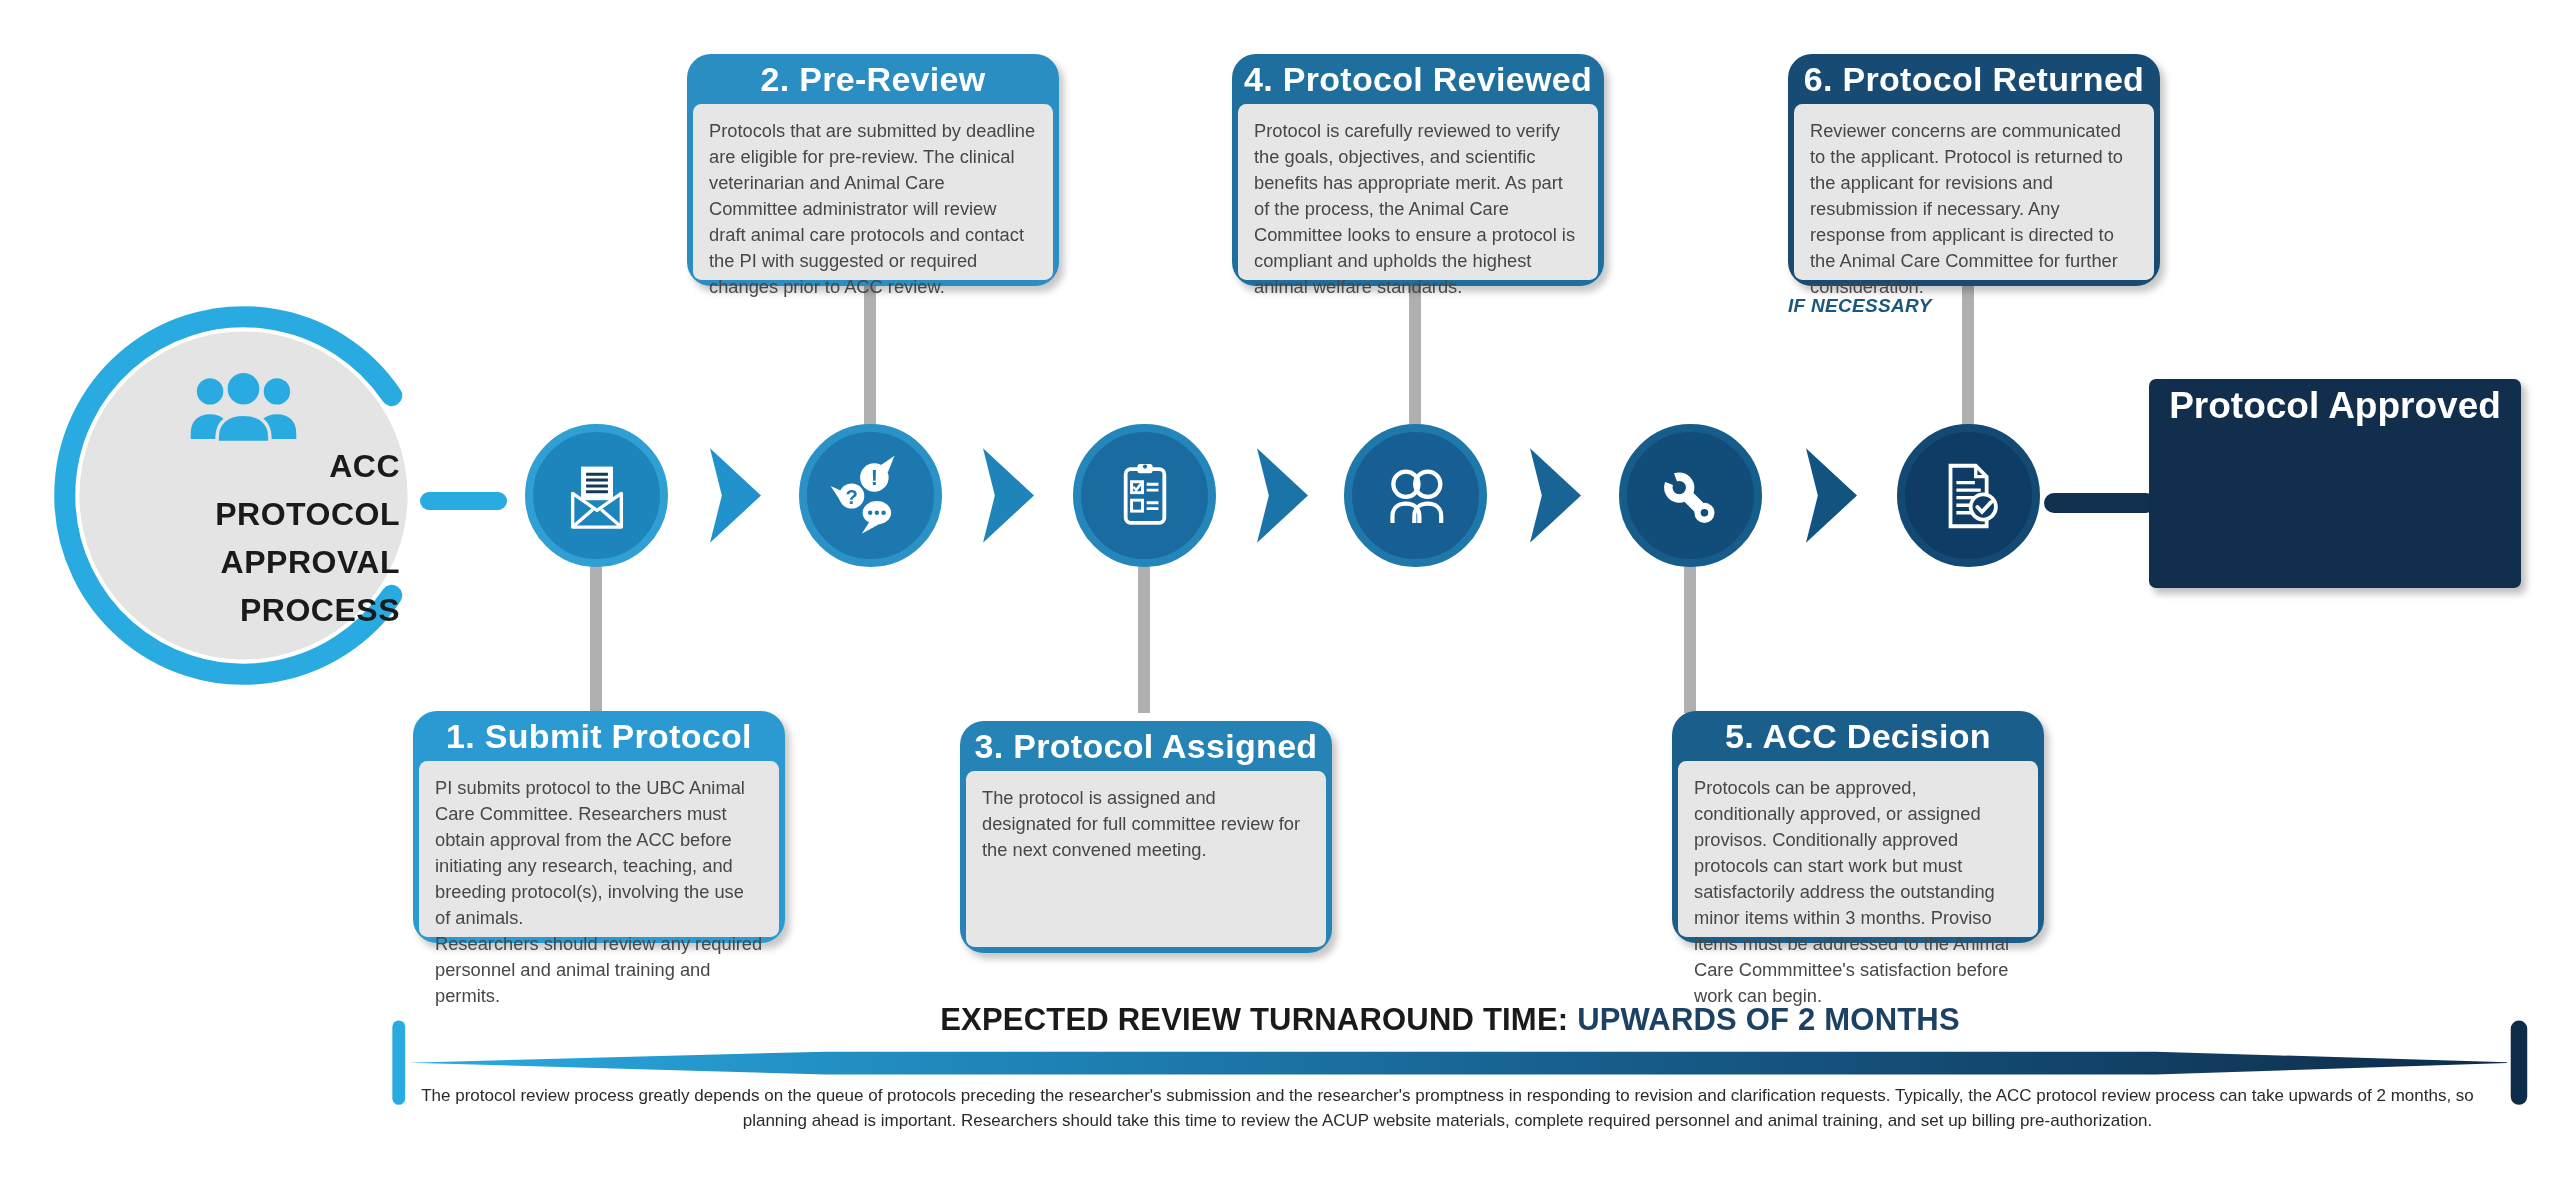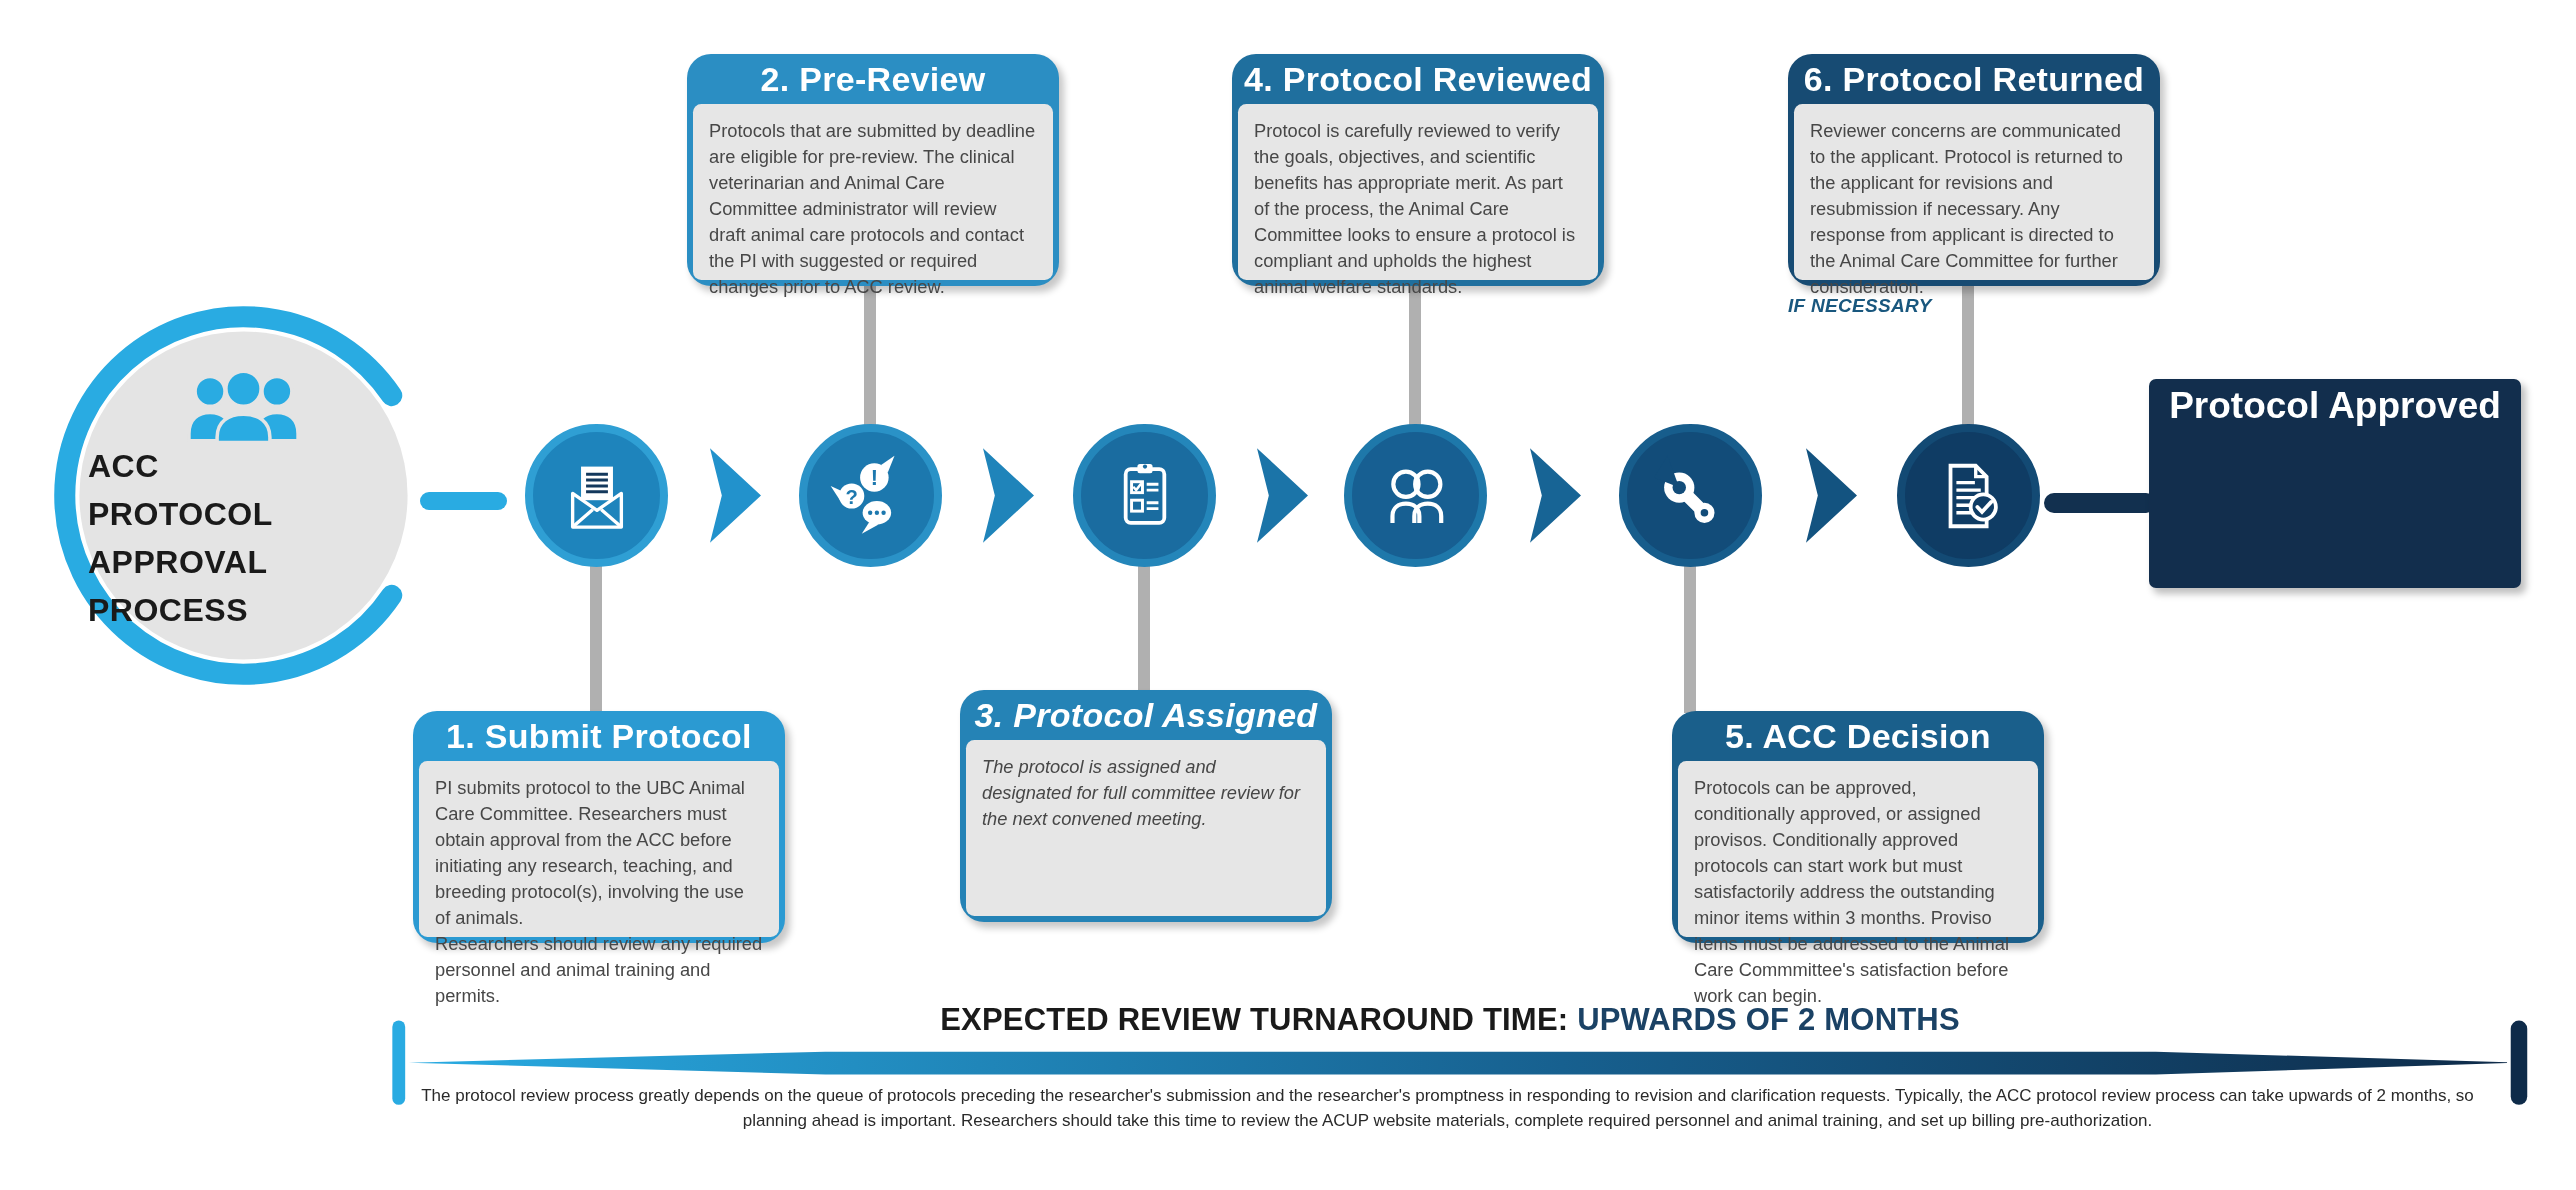--- a/index.html
+++ b/index.html
@@ -2,21 +2,21 @@
 <html style="font-size:14.7px"><head>
 <meta charset="utf-8">
 <style>
   * { margin:0; padding:0; box-sizing:border-box; }
   html,body { width:2576px; height:1191px; background:#ffffff; overflow:hidden;
               font-family:"Liberation Sans", sans-serif; }
   .canvas { position:relative; width:2576px; height:1191px; background:#ffffff; }
 
   
   .hub-svg   { position:absolute; left:51px; top:303px; }
-  .hub-title { position:absolute; left:88px; top:442px; width:312px; text-align:left;
+  .hub-title { position:absolute; left:88px; top:442px; width:312px; text-align:right;
                font-size:32px; font-weight:bold; color:#1a1a1a; line-height:48px;
                white-space:pre-line; letter-spacing:0.5px; }
   .people-svg{ position:absolute; left:152px; top:365px; }
   .flow-dash { position:absolute; left:420px; top:492px; width:87px; height:18.3px;
                border-radius:9.2px; background:#29ABE2; }
 
   
   .step-circle { position:absolute; top:424px; width:143px; height:143px; border-radius:50%;
                  display:flex; align-items:center; justify-content:center; z-index:3; }
   
@@ -180,21 +180,21 @@
     <div class="hdr">1. Submit Protocol</div>
     <div class="bod">PI submits protocol to the UBC Animal Care Committee. Researchers must obtain approval from the ACC before initiating any research, teaching, and breeding protocol(s), involving the use of animals.
 Researchers should review any required personnel and animal training and permits.</div>
   </div>
 
   <div class="info-box" style="left:687px; top:54px; background:#2B8EC3;">
     <div class="hdr">2. Pre-Review</div>
     <div class="bod">Protocols that are submitted by deadline are eligible for pre-review. The clinical veterinarian and Animal Care Committee administrator will review draft animal care protocols and contact the PI with suggested or required changes prior to ACC review.</div>
   </div>
 
-  <div class="info-box" style="left:960px; top:690px; background:#2583B6;font-style:italic;">
+  <div class="info-box" style="left:960px; top:721px; background:#2583B6;">
     <div class="hdr">3. Protocol Assigned</div>
     <div class="bod">The protocol is assigned and designated for full committee review for the next convened meeting.</div>
   </div>
 
   <div class="info-box" style="left:1232px; top:54px; background:#1F6F9E;">
     <div class="hdr">4. Protocol Reviewed</div>
     <div class="bod">Protocol is carefully reviewed to verify the goals, objectives, and scientific benefits has appropriate merit. As part of the process, the Animal Care Committee looks to ensure a protocol is compliant and upholds the highest animal welfare standards.</div>
   </div>
 
   <div class="info-box" style="left:1672px; top:711px; background:#1A5F8B;">

